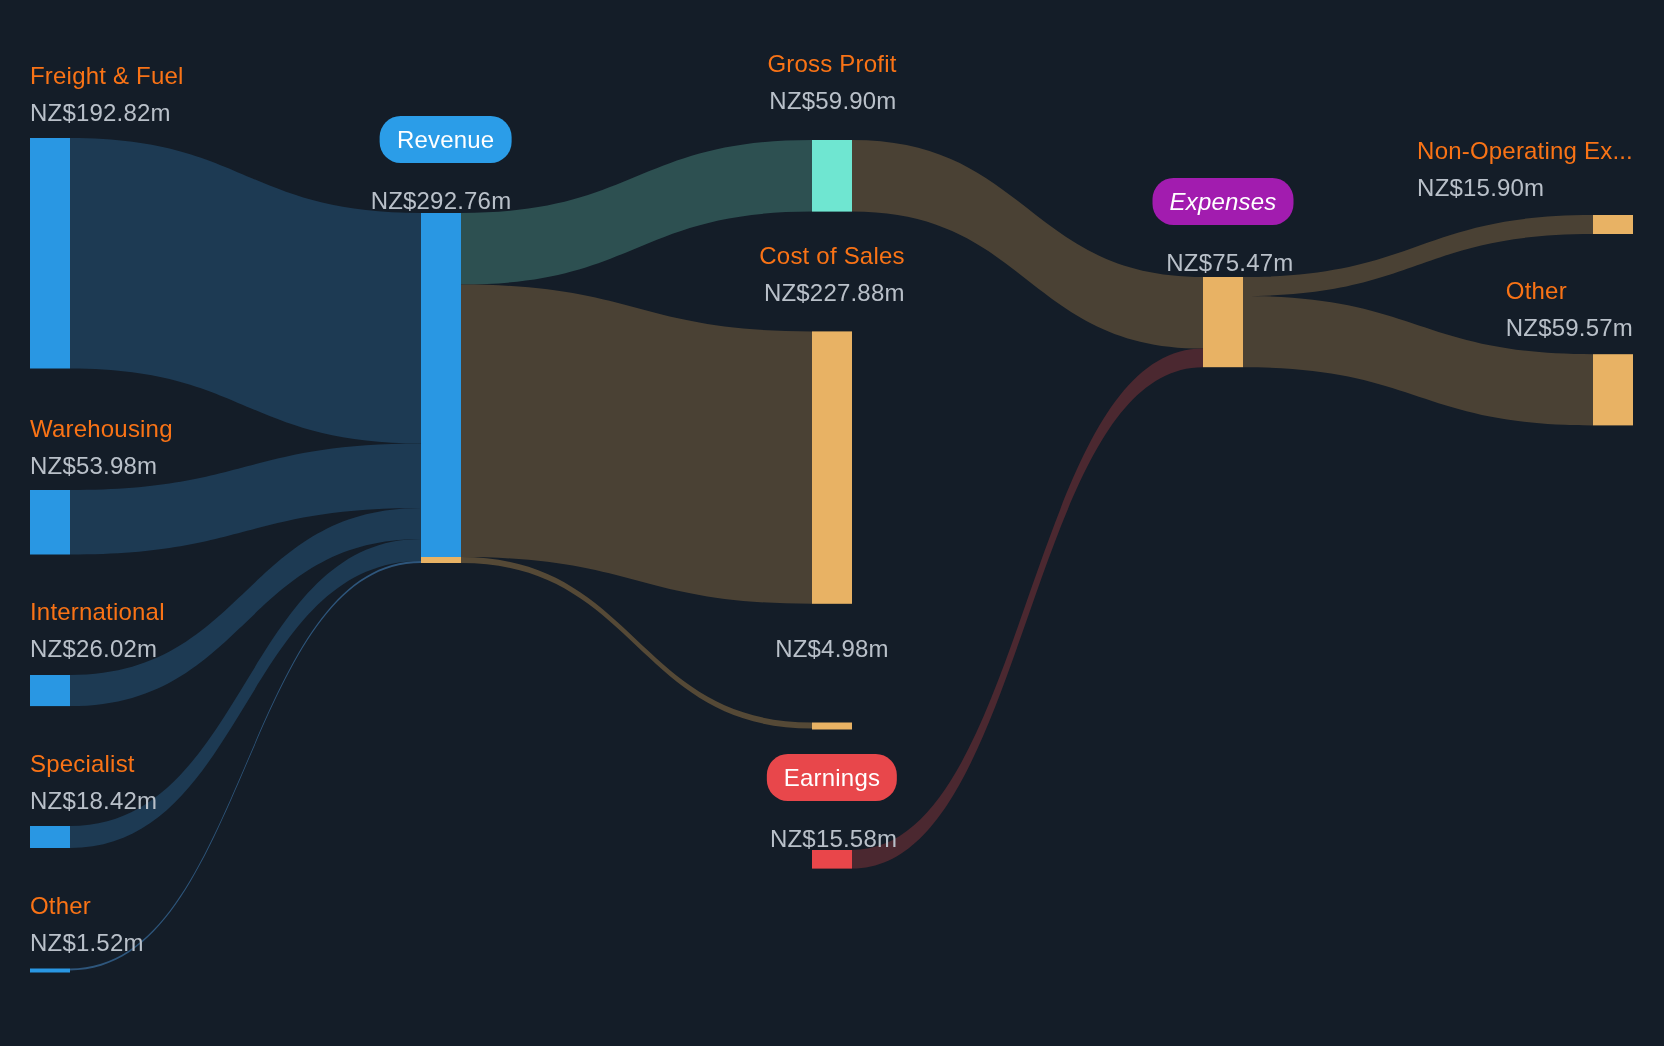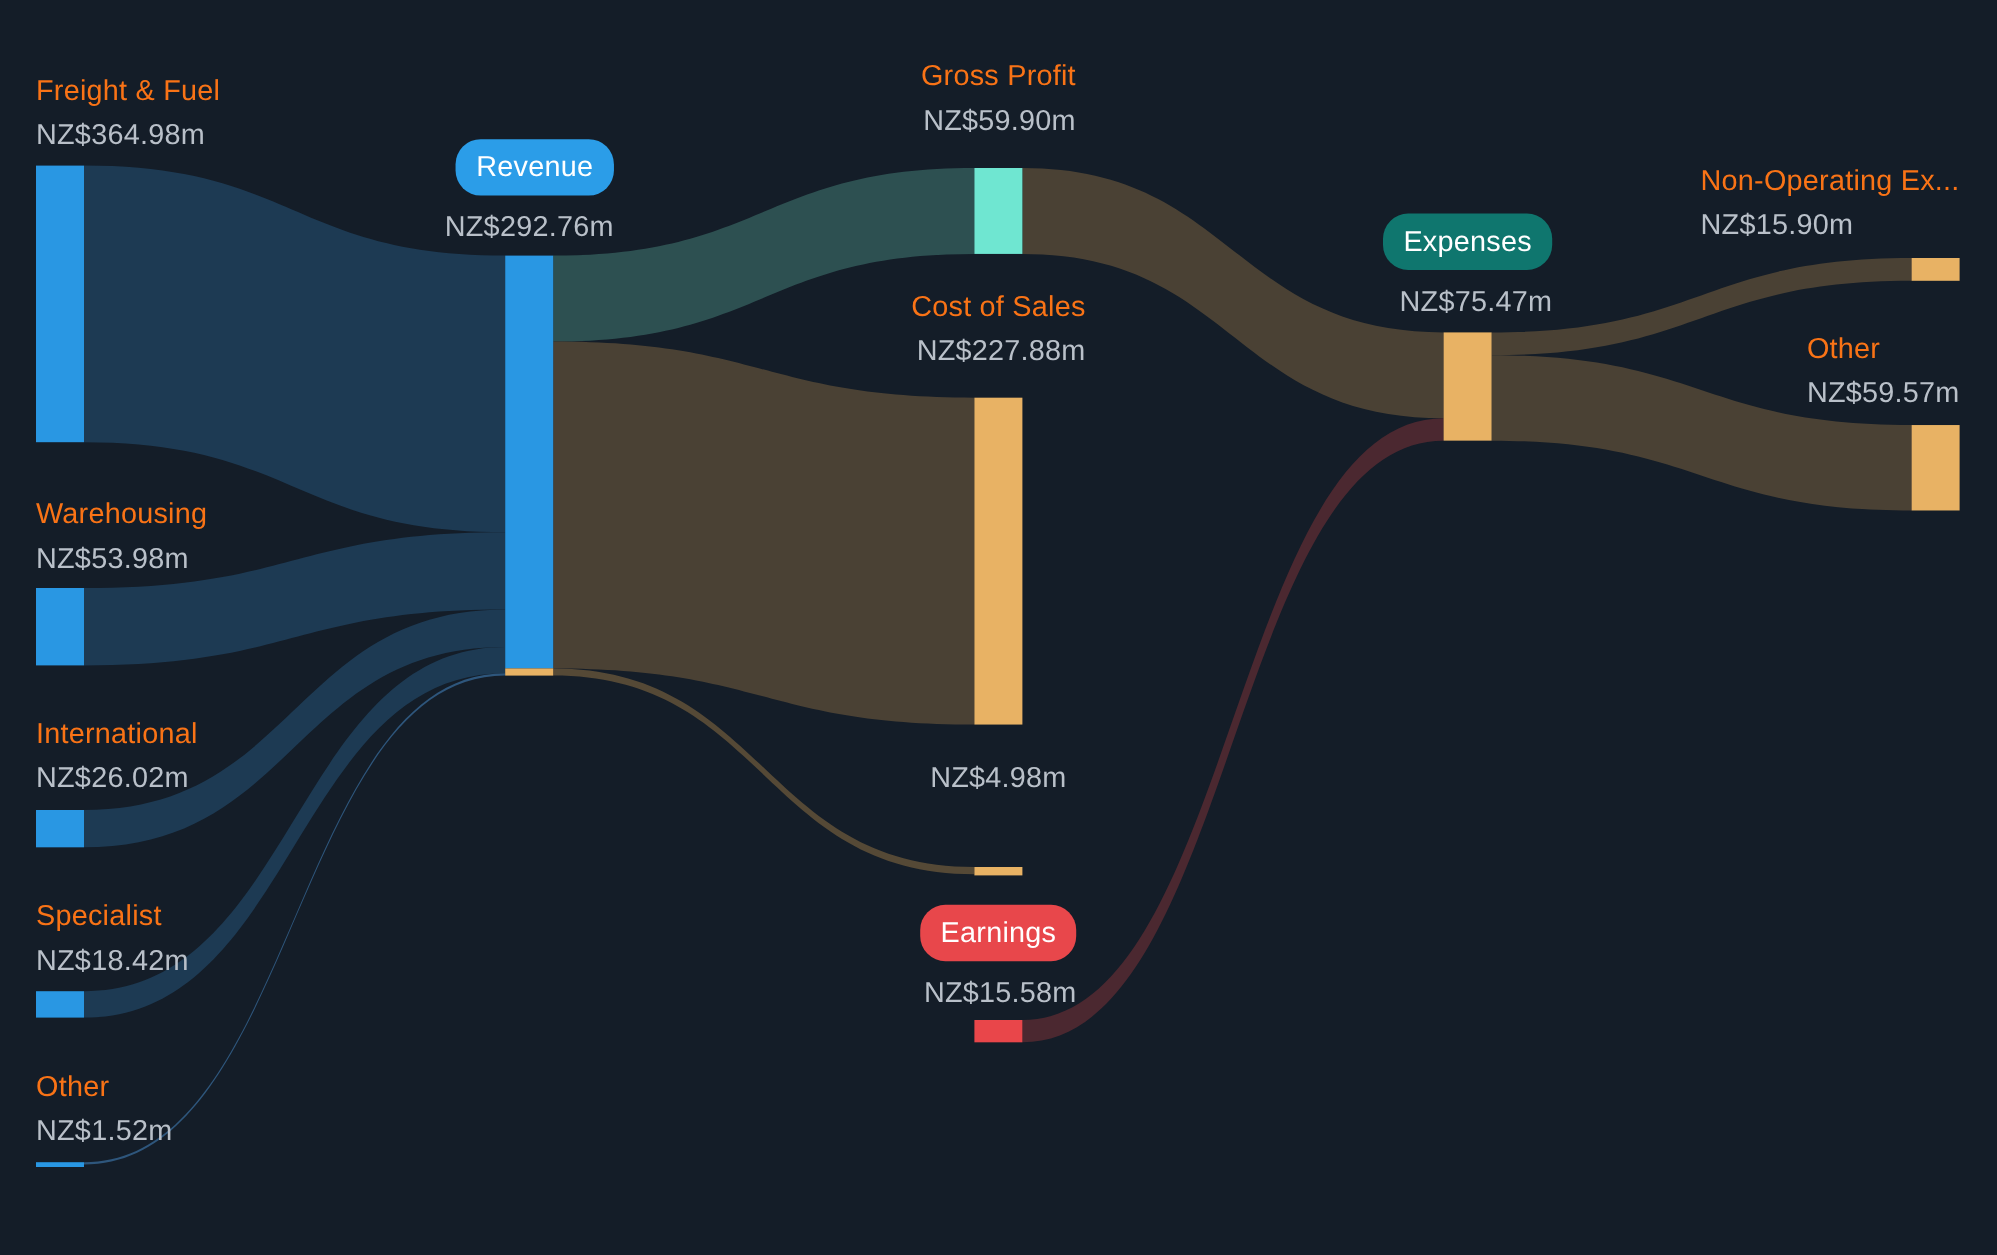--- a/index.html
+++ b/index.html
@@ -10,21 +10,21 @@
     position:relative;overflow:hidden;
   }
   #sankey-svg{position:absolute;left:0;top:0}
   .lbl{position:absolute;font-size:24px;line-height:37px;white-space:nowrap;letter-spacing:.2px}
   .lbl .t{color:#f97316}
   .lbl .v{color:#b9c0c9}
   .center{transform:translateX(-50%);text-align:right}
   .rightal{text-align:left}
   .badge{display:inline-block;padding:8px 17px;border-radius:21px;color:#ffffff;
          font-size:24px;line-height:31px}
-  .badge-block .v{margin-top:8px}
+  .badge-block .v{margin-top:19px}
   .v-bright{color:#dde2e8}
   
   #lbl-freight{left:30px;top:57px}
   #lbl-warehousing{left:30px;top:410px}
   #lbl-international{left:30px;top:593px}
   #lbl-specialist{left:30px;top:745px}
   #lbl-other-left{left:30px;top:887px}
   #lbl-revenue{left:441px;top:116px}
   #lbl-gross{left:832px;top:45px}
   #lbl-cos{left:832px;top:237px}
@@ -61,21 +61,21 @@
     <rect x="812" y="331.4" width="40" height="272.4" fill="#e8b264"></rect>
     <rect x="812" y="722.5" width="40" height="7" fill="#e8b264"></rect>
     <rect x="812" y="850" width="40" height="18.6" fill="#e9464a"></rect>
     <rect x="1203" y="277" width="40" height="90.2" fill="#e8b264"></rect>
     <rect x="1593" y="215" width="40" height="19" fill="#e8b264"></rect>
     <rect x="1593" y="354.2" width="40" height="71.2" fill="#e8b264"></rect>
   </svg>
 
 <div class="lbl" id="lbl-freight">
   <div class="t">Freight &amp; Fuel</div>
-  <div class="v">NZ$364.98m</div>
+  <div class="v">NZ$192.82m</div>
 </div>
 <div class="lbl" id="lbl-warehousing">
   <div class="t">Warehousing</div>
   <div class="v">NZ$53.98m</div>
 </div>
 <div class="lbl" id="lbl-international">
   <div class="t">International</div>
   <div class="v">NZ$26.02m</div>
 </div>
 <div class="lbl" id="lbl-specialist">
@@ -102,21 +102,21 @@
 </div>
 <div class="lbl center" id="lbl-inter">
   <div class="v">NZ$4.98m</div>
 </div>
 <div class="lbl center badge-block" id="lbl-earnings">
   <span class="badge" style="background: rgb(232, 71, 75);">Earnings</span>
   <div class="v v-bright">NZ$15.58m</div>
 </div>
 
 <div class="lbl center badge-block" id="lbl-expenses">
-  <span class="badge" style="background: #0f766e;">Expenses</span>
+  <span class="badge" style="background: #a21caf; font-style: italic;">Expenses</span>
   <div class="v">NZ$75.47m</div>
 </div>
 
 <div class="lbl rightal" id="lbl-nonop">
   <div class="t">Non-Operating Ex...</div>
   <div class="v">NZ$15.90m</div>
 </div>
 <div class="lbl rightal" id="lbl-other-right">
   <div class="t">Other</div>
   <div class="v">NZ$59.57m</div>

